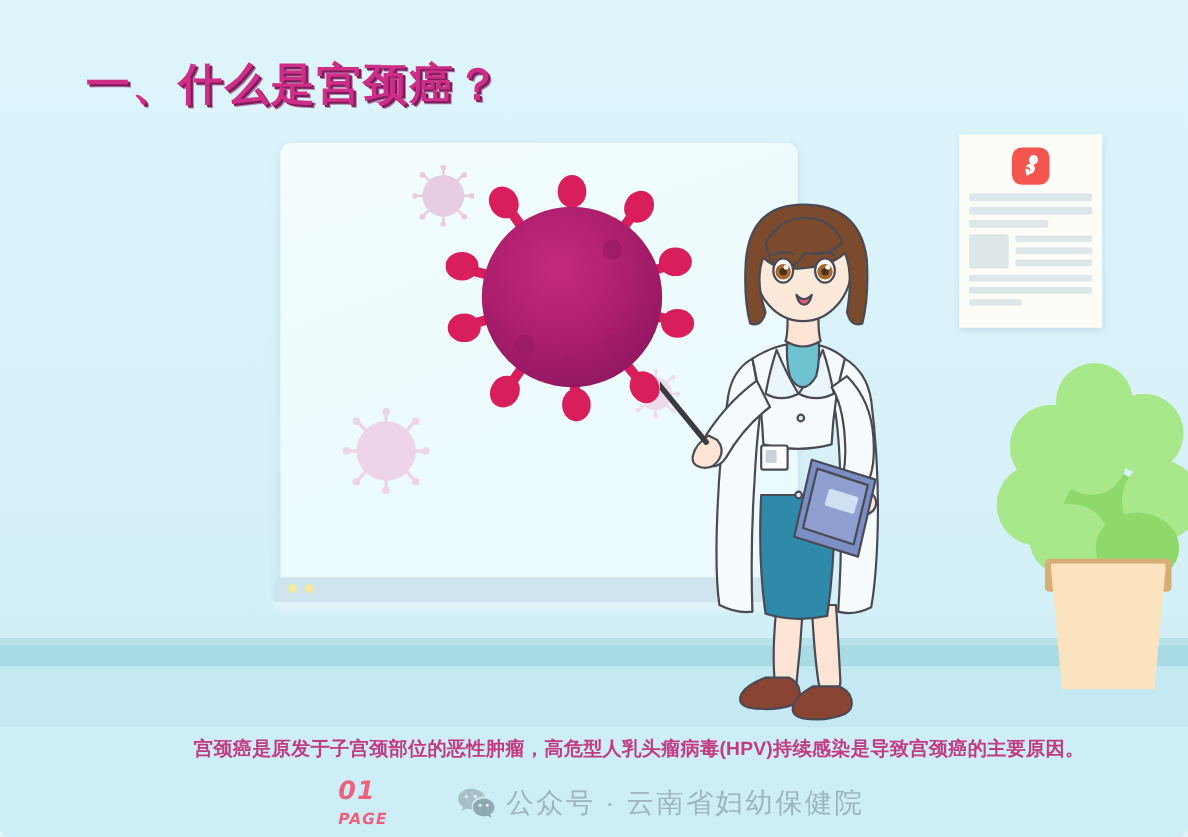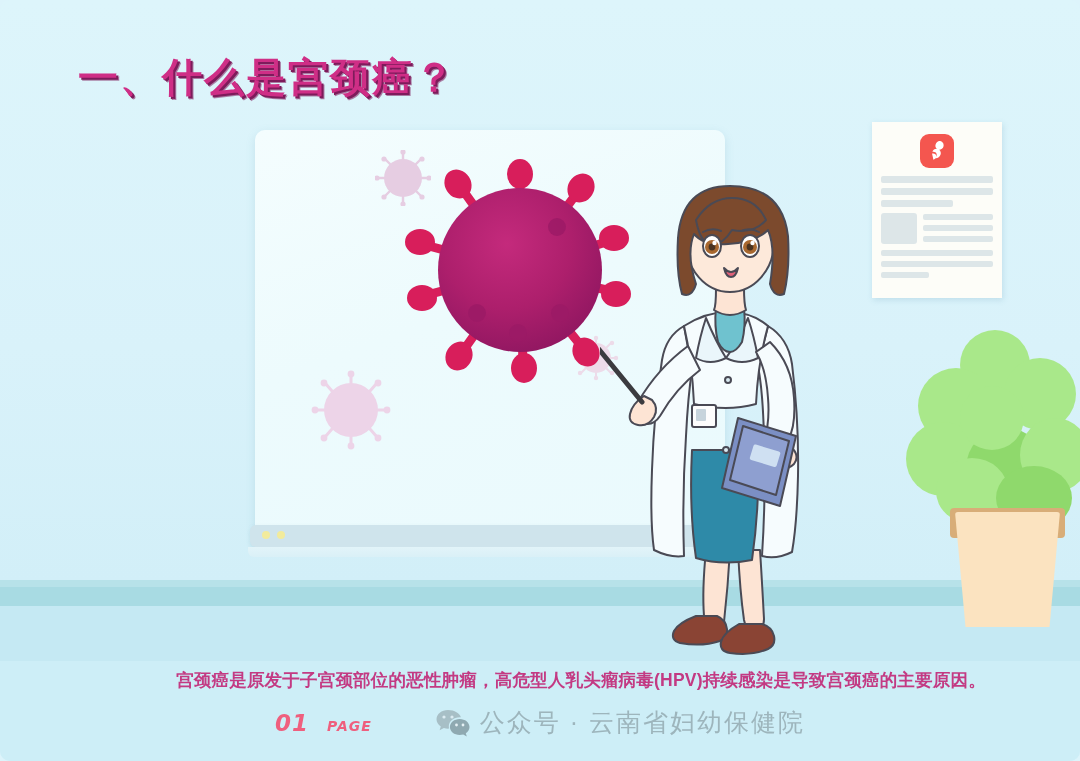--- a/index.html
+++ b/index.html
@@ -71,21 +71,21 @@
   .doctor{position:absolute;left:600px;top:150px;width:260px;height:510px;}
   .dr svg{display:block;}
 
   
   .caption{position:absolute;left:0;top:668px;width:1080px;text-align:center;
       color:#c33a83;font-size:17.5px;font-weight:700;letter-spacing:.2px;padding-left:41px;}
   .pagebar{position:absolute;left:0;top:706px;width:1080px;
       display:flex;align-items:center;justify-content:center;gap:64px;}
   .pagenum{font-size:23px;font-weight:800;color:#ef5f7e;font-style:italic;
       letter-spacing:1px;display:flex;align-items:baseline;gap:5px;
-      font-family:"DejaVu Sans",sans-serif;}
+      font-family:"DejaVu Sans",sans-serif;flex-direction:column;}
   .pagenum .pg{font-size:14px;font-weight:700;letter-spacing:1px;margin-left:13px;}
   .wechat{display:flex;align-items:center;gap:10px;color:#9db5bc;
       font-size:25px;font-weight:500;letter-spacing:2px;}
 </style>
 </head>
 <body>
 
 <div id="stage">
 
   <div class="wall"></div>

